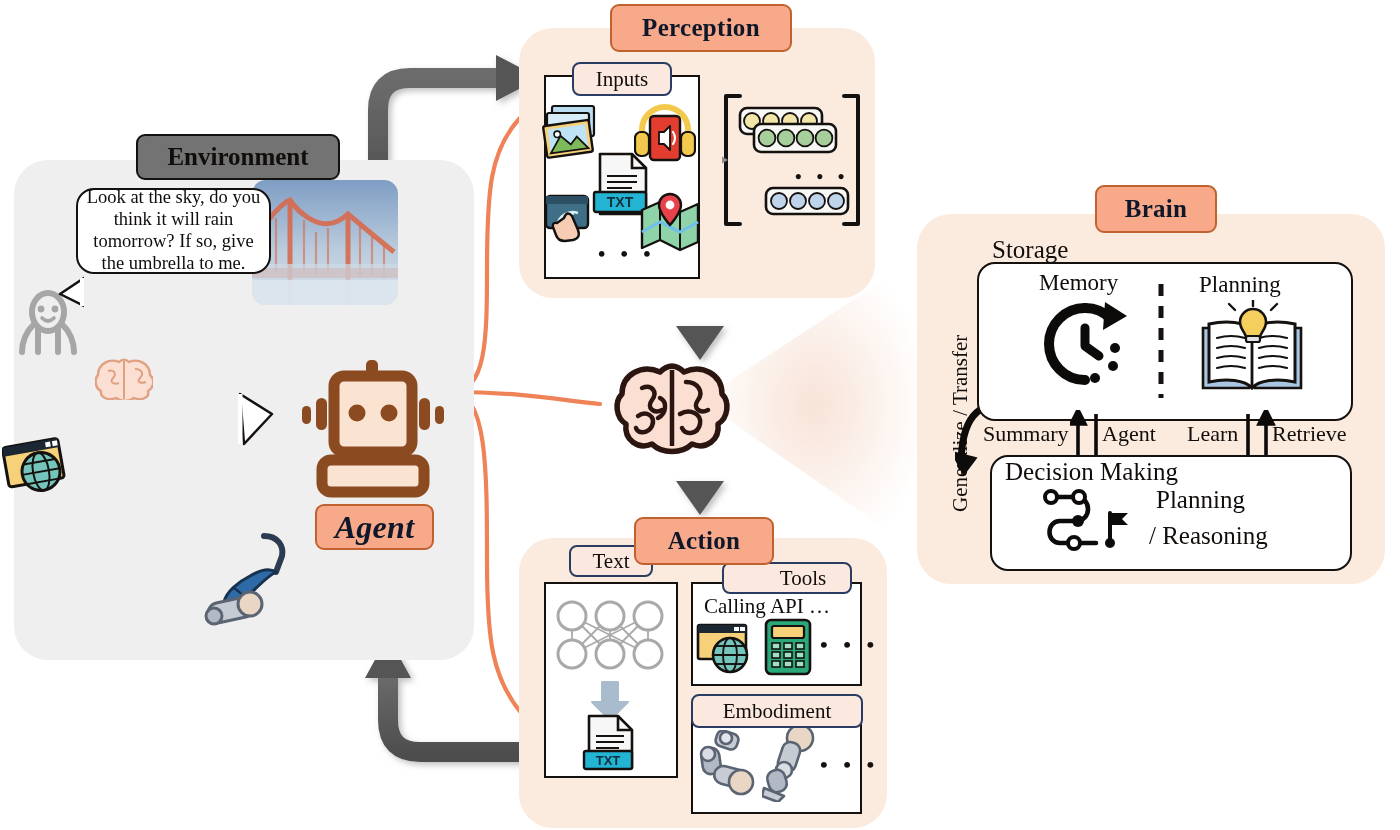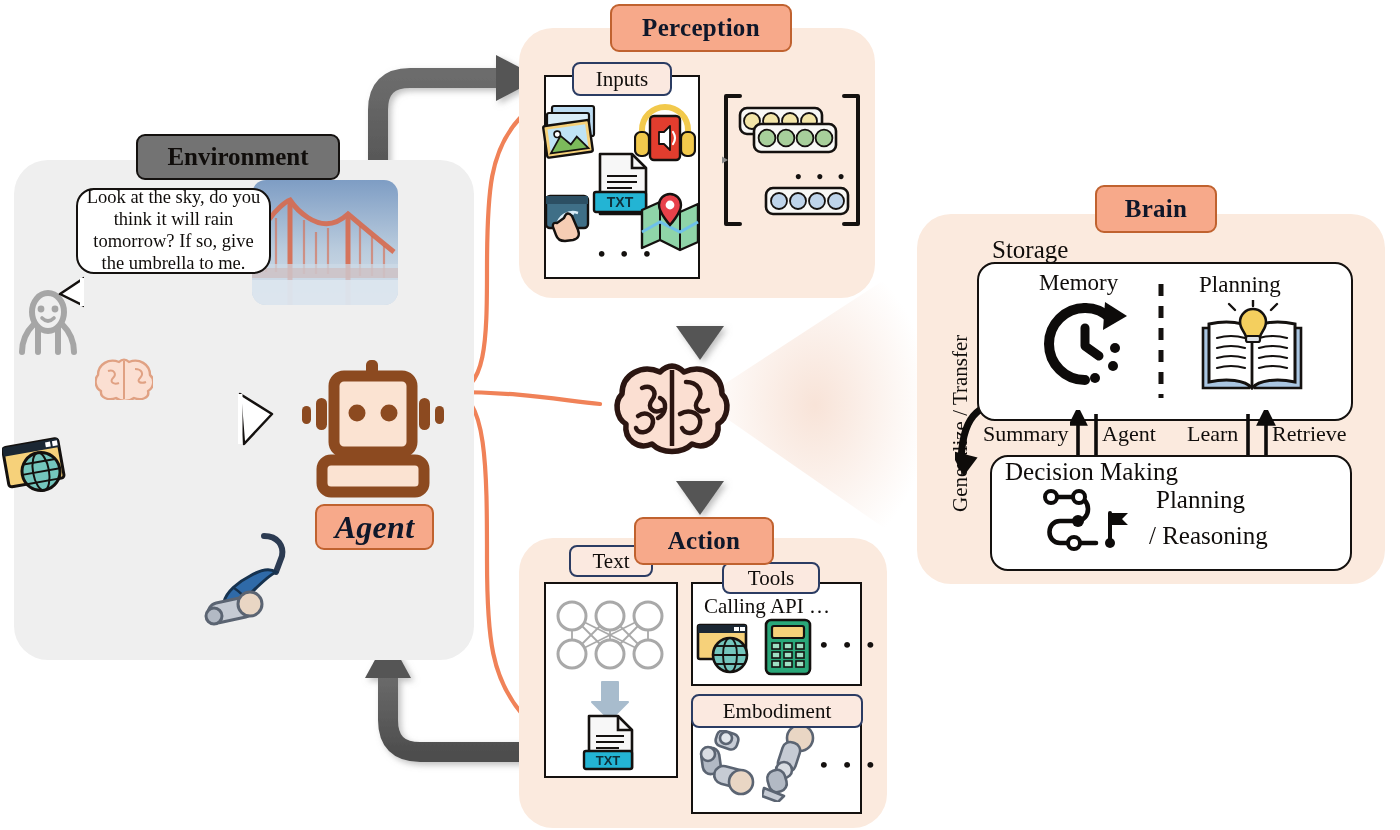--- a/index.html
+++ b/index.html
@@ -503,21 +503,21 @@
     <g stroke="#14110f" stroke-width="2">
       <path d="M14,22 H42"></path>
         <path d="M14,28 H42"></path>
         <path d="M14,34 H37"></path>
     </g>
     <rect x="2" y="37" width="48" height="18" rx="2" fill="#23b4d4" stroke="#14110f" stroke-width="2.4"></rect>
     <text x="26" y="51" font-family="Liberation Sans, sans-serif" font-size="13" font-weight="bold" fill="#0f2f3a" text-anchor="middle">TXT</text>
   </svg>
 
   <div class="inner-box" style="left:691px;top:582px;width:167px;height:100px;"></div>
-  <div class="sub-badge" style="left:722px;top:562px;width:94px;height:28px;font-size:21px;">Tools</div>
+  <div class="sub-badge" style="left:722px;top:562px;width:94px;height:28px;font-size:21px;padding-left:32px;">Tools</div>
 
   <div class="label" style="left:704px;top:594px;font-size:21px;">Calling API …</div>
 
   <svg class="abs" style="left:696px;top:621px;" width="58" height="56" viewBox="0 0 58 56">
     <rect x="2" y="4" width="48" height="34" rx="2" fill="#f6d17a" stroke="#14110f" stroke-width="2.6"></rect>
     <rect x="2" y="4" width="48" height="8" fill="#1b2733"></rect>
     <rect x="38" y="6" width="5" height="4" fill="#ffffff"></rect>
     <rect x="44" y="6" width="5" height="4" fill="#ffffff"></rect>
     <circle cx="34" cy="34" r="17" fill="#74c6bd" stroke="#14110f" stroke-width="2.6"></circle>
     <g fill="none" stroke="#14110f" stroke-width="1.9">

